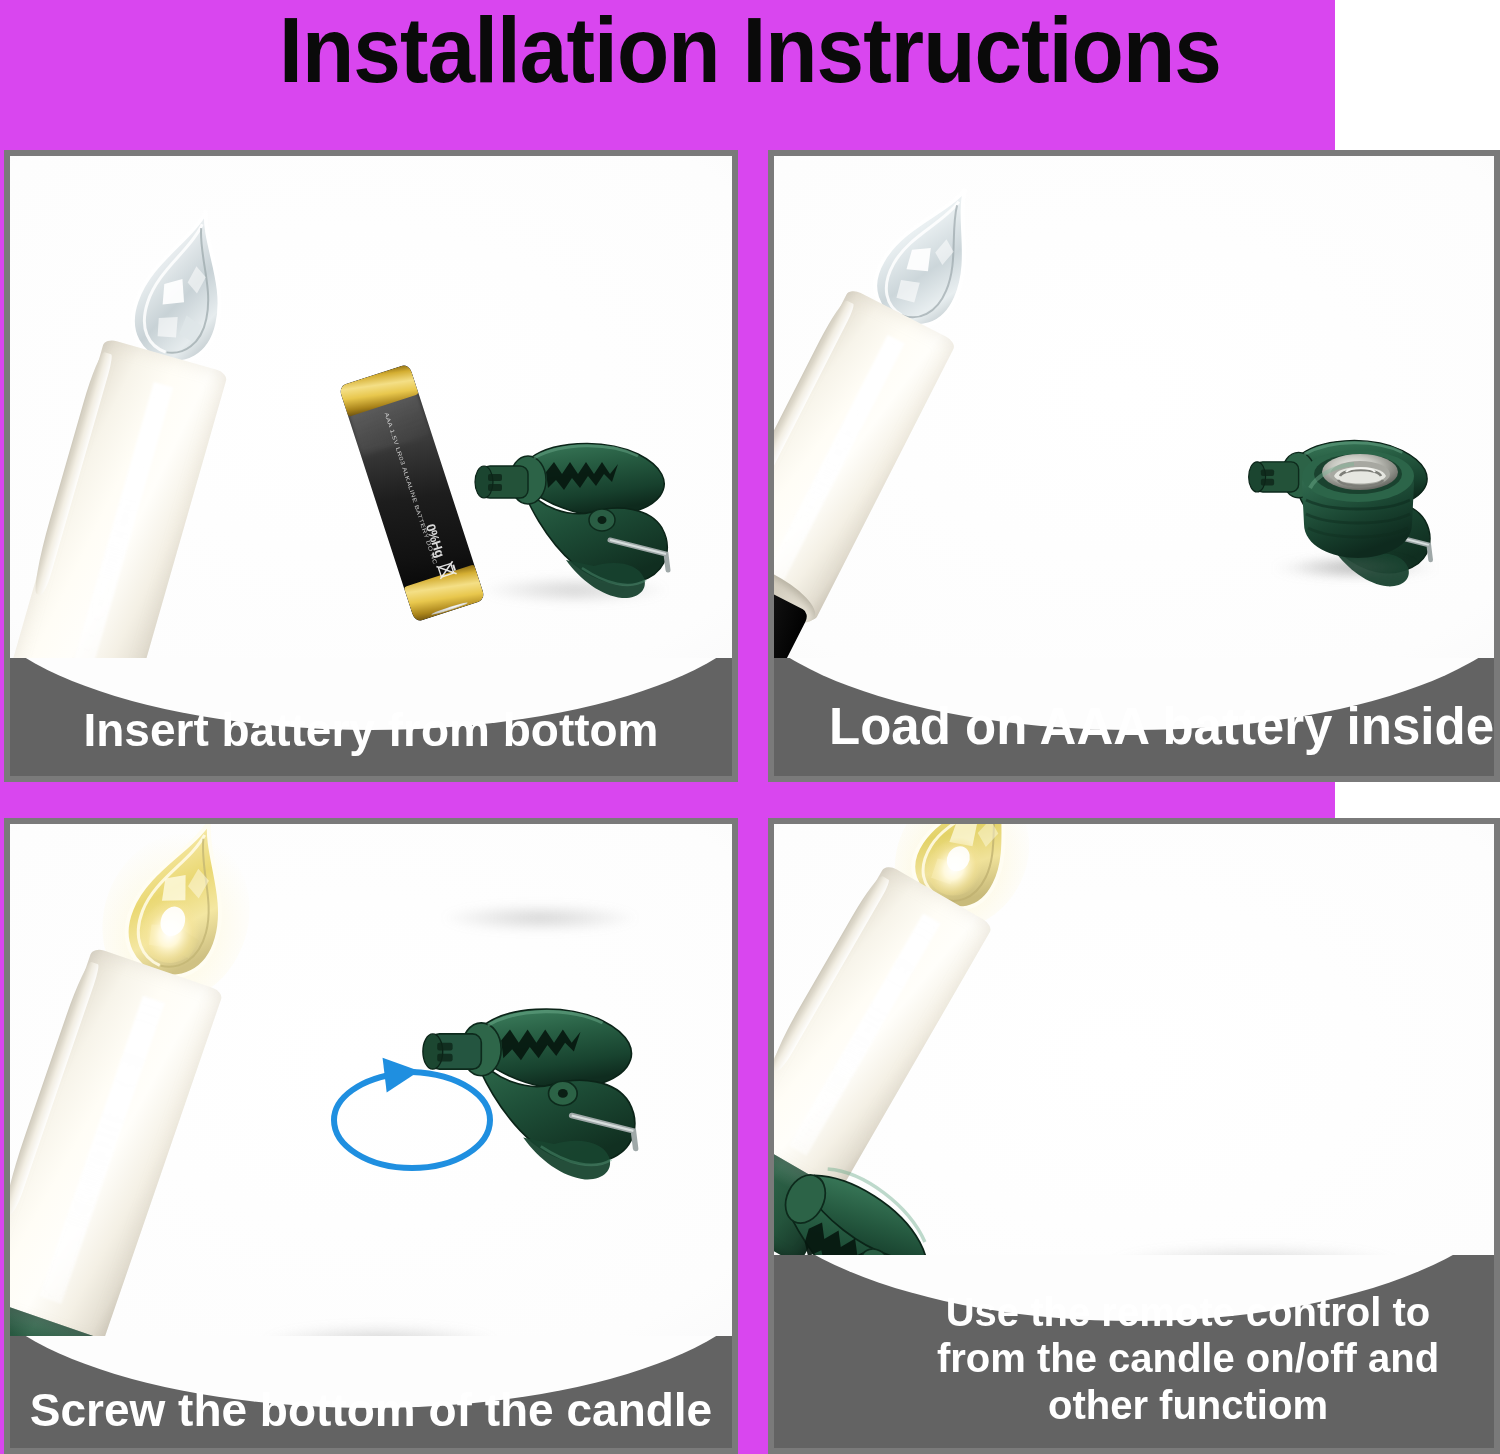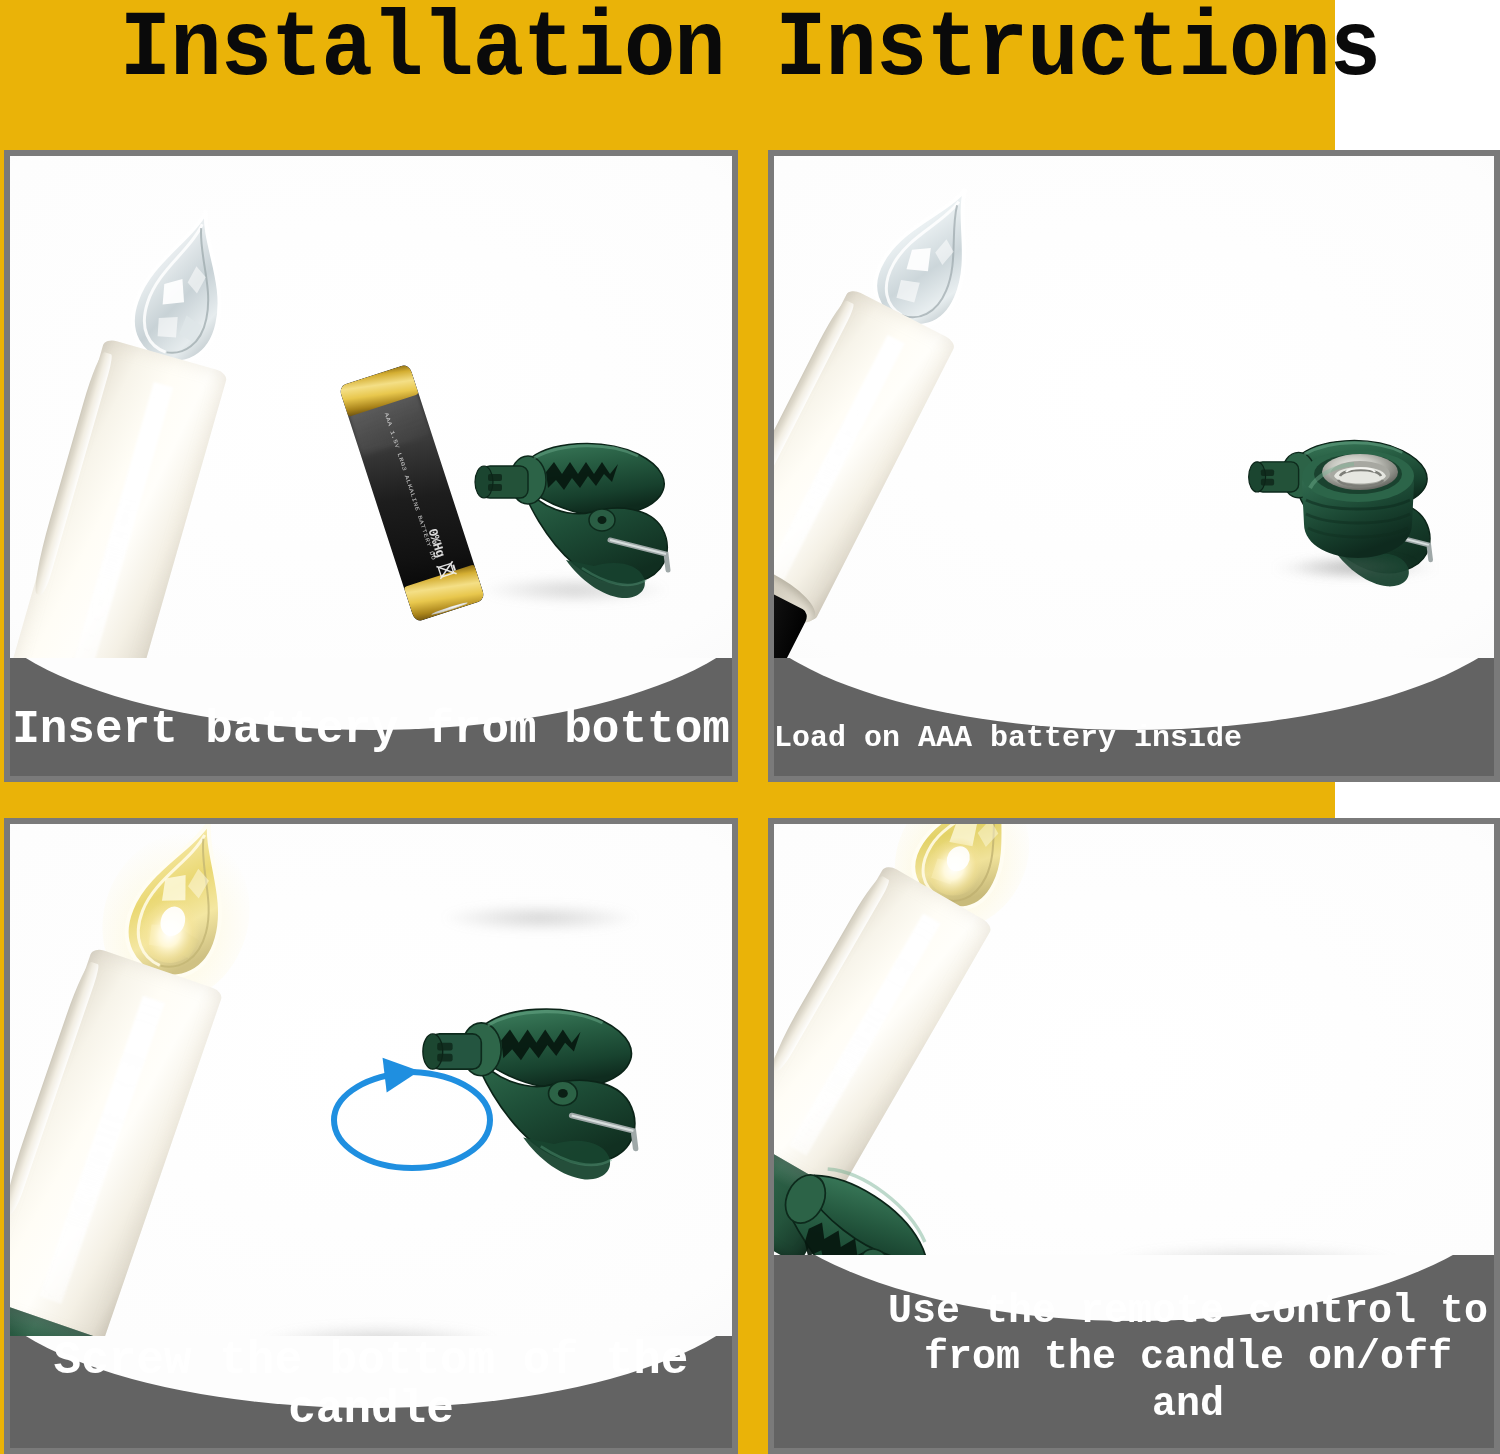--- a/index.html
+++ b/index.html
@@ -1,21 +1,21 @@
 <!DOCTYPE html>
 <html><head>
 <meta charset="utf-8">
 <style>
   html,body{margin:0;padding:0;background:#ffffff;}
   body{
     width:1500px;height:1454px;
     font-family:"Liberation Sans","DejaVu Sans",sans-serif;
     overflow:hidden;position:relative;
   }
-  .page{width:1335px;height:1454px;position:relative;background:#eab308;font-family:Liberation Mono, monospace;}
+  .page{width:1335px;height:1454px;position:relative;background:#d946ef;}
 
   
   .title{
     position:absolute;left:0;top:-4px;width:1500px;height:108px;
     display:flex;align-items:center;justify-content:center;
     font-weight:700;font-size:92px;line-height:1;
     letter-spacing:-1px;color:#0a0a0a;
     transform:scaleX(.93);transform-origin:50% 50%;
     white-space:nowrap;
   }
@@ -50,21 +50,21 @@
   }
   .caption .arc{
     position:absolute;left:-6%;top:-78px;width:112%;height:150px;
     background:#fdfdfd;border-radius:0 0 50% 50%/0 0 100% 100%;
   }
   .caption .ctext{position:relative;z-index:2;width:100%;}
 
   .cap-1{height:118px;}
   .cap-1 .ctext{text-align:center;font-size:46px;line-height:1.05;padding-bottom:22px;}
   .cap-2{height:118px;}
-  .cap-2 .ctext{text-align:left;font-size:30px;line-height:1.05;padding-bottom:22px;}
+  .cap-2 .ctext{text-align:right;font-size:51px;line-height:1.05;padding-bottom:22px;}
   .cap-3{height:112px;}
   .cap-3 .ctext{text-align:center;font-size:46px;line-height:1.05;padding-bottom:14px;margin-top:8px;}
   .cap-4{height:193px;}
   .cap-4 .ctext{
     text-align:center;font-size:40px;line-height:1.16;
     padding:0 0 20px 108px;
   }
   .cap-4 .arc{top:-104px;height:170px;}
 
   
@@ -596,18 +596,19 @@
             </svg>
           </div>
         </div>
 
       </div>
       <div class="caption cap-4">
         <div class="arc"></div>
         <div class="ctext">
           <div>Use the remote control to</div>
           <div>from the candle on/off and</div>
+          <div>other functiom</div>
         </div>
       </div>
     </div>
 
   </div>
 </div>
 
 </body></html>

